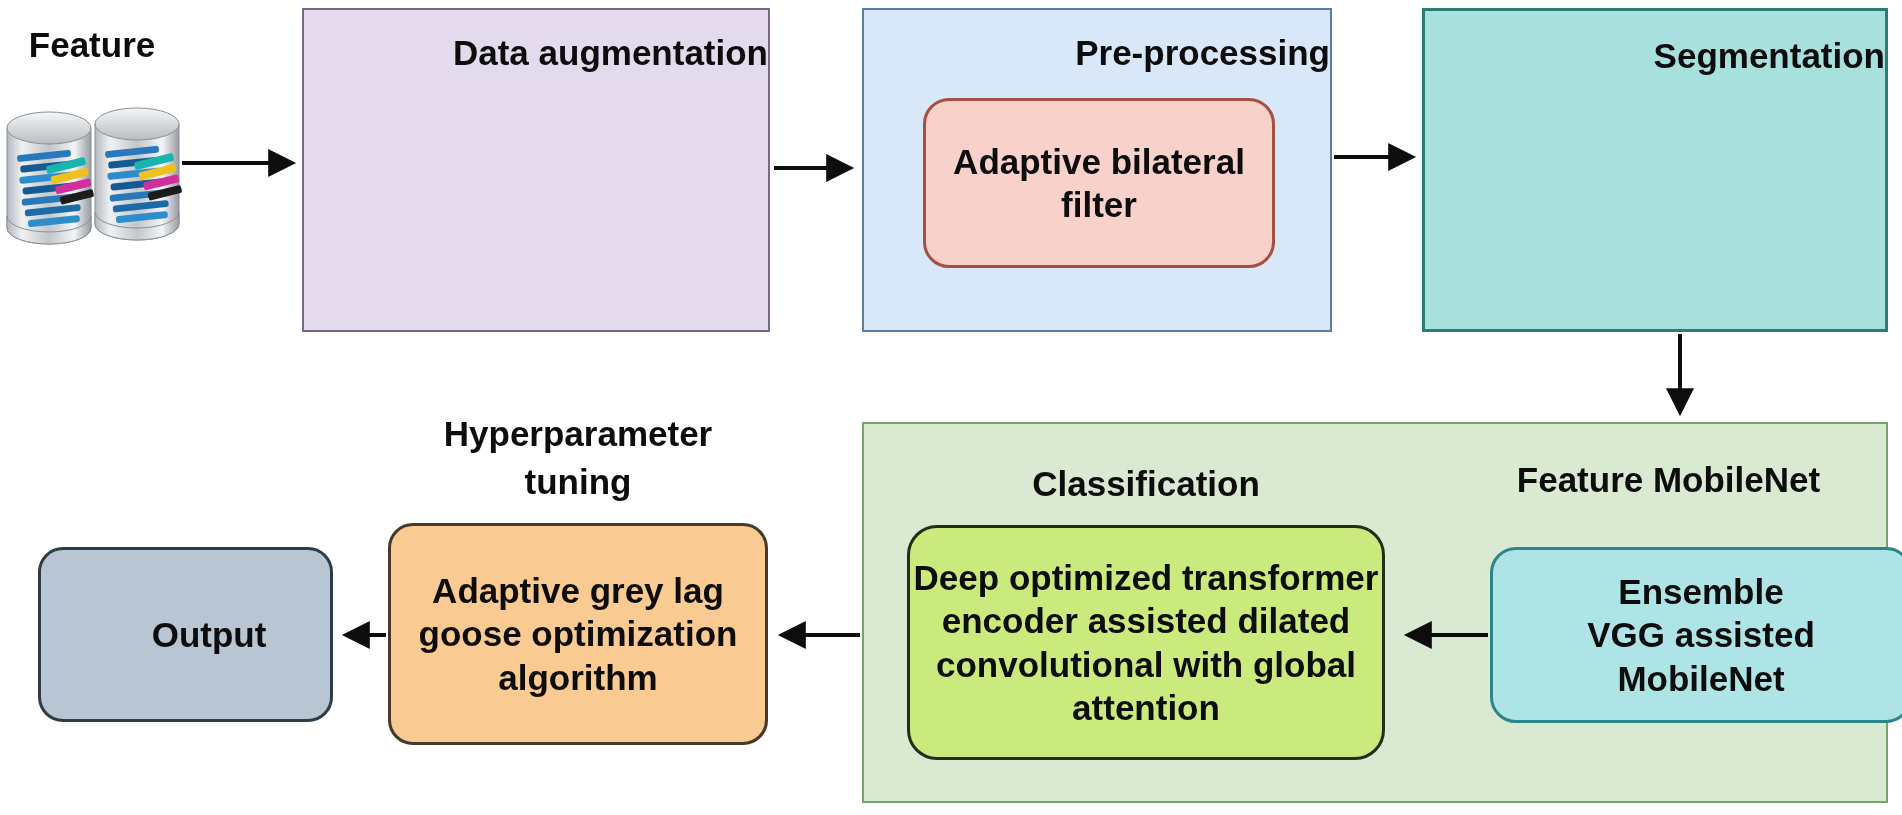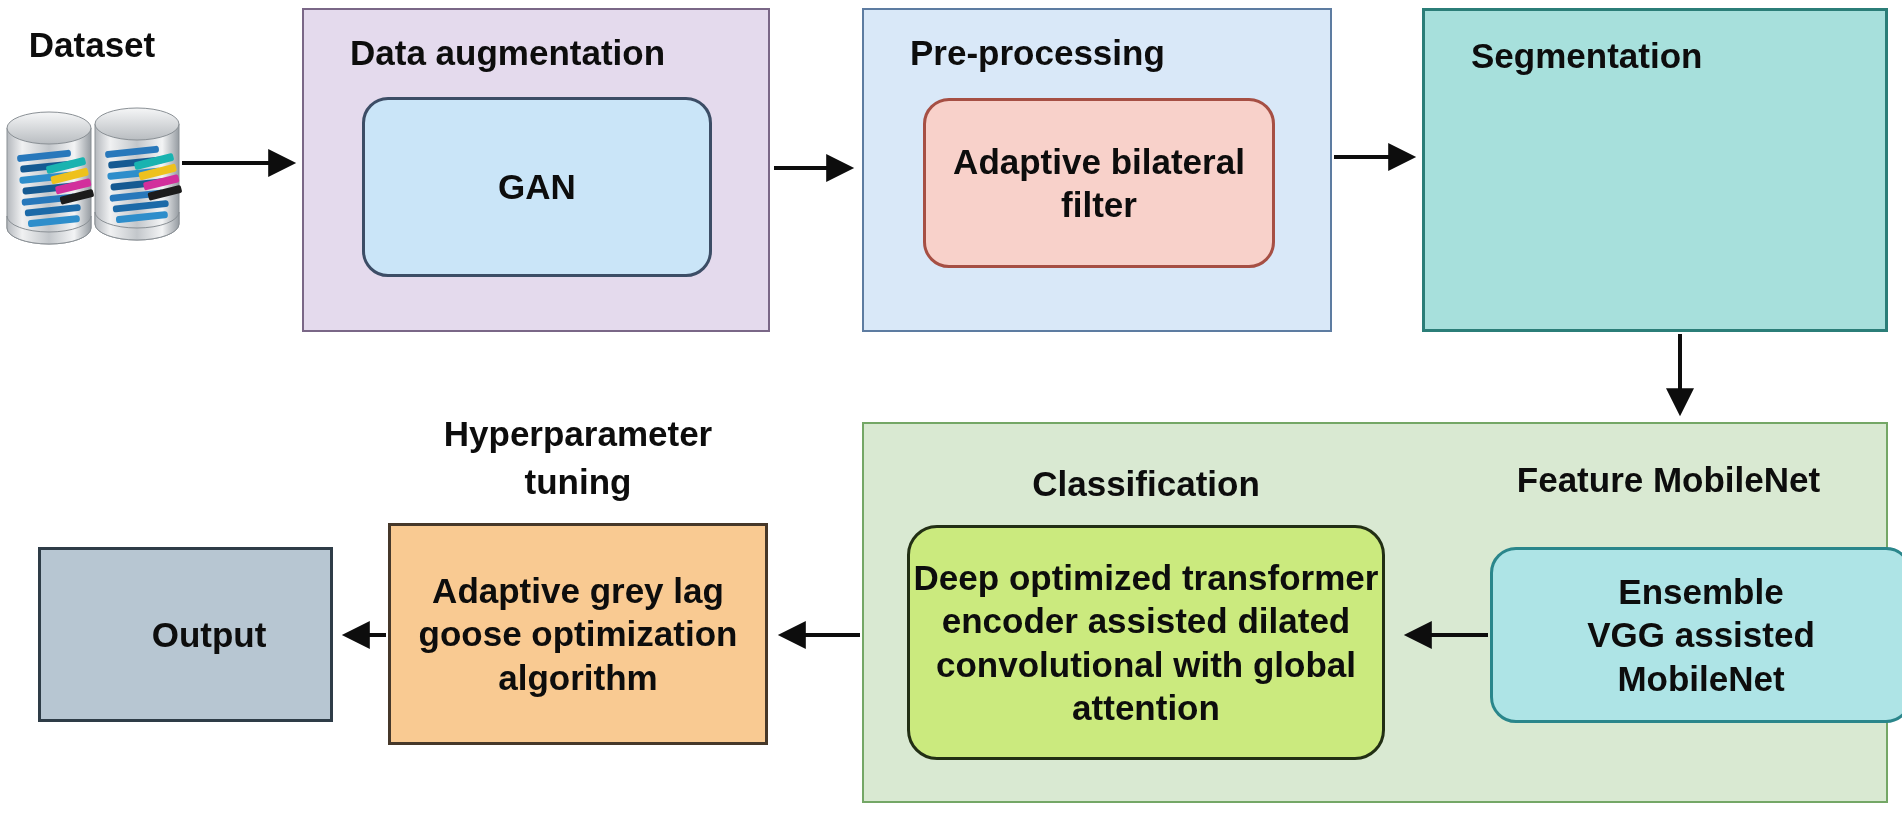--- a/index.html
+++ b/index.html
@@ -5,25 +5,25 @@
   html,body{margin:0;padding:0;background:#ffffff;}
   .canvas{
     position:relative; width:1902px; height:815px; overflow:hidden;
     background:#ffffff;
     font-family:"Liberation Sans", sans-serif;
     font-weight:bold;
     color:var(--text,#0d0d0d);
   }
   .abs{position:absolute; box-sizing:border-box;}
   .outer-box{position:absolute; box-sizing:border-box; border-style:solid;}
-  .stage-title{position:absolute; left:0; right:0; text-align:left; font-size:35px; line-height:1.1; white-space:nowrap;padding-left:46px;}
+  .stage-title{position:absolute; left:0; right:0; text-align:right; font-size:35px; line-height:1.1; white-space:nowrap;padding-left:46px;}
   .inner-box{
     position:absolute; box-sizing:border-box; border-style:solid;
     display:flex; align-items:center; justify-content:center;
-    text-align:center; font-size:35px; line-height:1.24; white-space:pre-line;
+    text-align:center; font-size:35px; line-height:1.24; white-space:pre-line;border-radius:25px;
   }
   .heading{position:absolute; text-align:center; font-size:35px; line-height:1.38; white-space:pre-line;}
 
   #box-aug{left:302px; top:8px; width:468px; height:324px; background:var(--augmentation-fill); border-color:var(--augmentation-border); border-width:2px;}
   #gan-box{left:362px; top:97px; width:350px; height:180px; background:var(--gan-fill); border-color:var(--gan-border); border-width:3px; border-radius:26px;}
 
   #box-pre{left:862px; top:8px; width:470px; height:324px; background:var(--preprocessing-fill); border-color:var(--preprocessing-border); border-width:2px;}
   #bilateral-box{left:923px; top:98px; width:352px; height:170px; background:var(--bilateral-fill); border-color:var(--bilateral-border); border-width:3px; border-radius:26px;}
 
   #box-seg{left:1422px; top:8px; width:466px; height:324px; background:var(--segmentation-fill); border-color:var(--segmentation-border); border-width:3px;}
@@ -44,21 +44,21 @@
 
   .arrow-layer{position:absolute; left:0; top:0; pointer-events:none;}
   .arrow-layer line{stroke:var(--arrow,#0d0d0d); stroke-width:4px;}
   .arrow-layer marker path{fill:var(--arrow,#0d0d0d);}
 </style>
 </head>
 <body>
 
 <div class="canvas">
 
-  <div class="abs" id="dataset-label">Dataset</div>
+  <div class="abs" id="dataset-label">Feature</div>
   <svg class="abs" id="dataset-icons" width="178" height="152" viewBox="0 0 178 152">
     <defs>
       <linearGradient id="silverBody" x1="0" y1="0" x2="1" y2="0">
         <stop offset="0" stop-color="#b4b8bd"></stop>
           <stop offset="0.18" stop-color="#f0f1f2"></stop>
         <stop offset="0.5" stop-color="#c3c7cb"></stop>
           <stop offset="0.8" stop-color="#f3f4f5"></stop>
         <stop offset="1" stop-color="#969ca2"></stop>
       </linearGradient>
       <linearGradient id="silverTop" x1="0" y1="0" x2="0" y2="1">
@@ -86,21 +86,20 @@
         <path d="M3,112 v12 a42,16 0 0 0 84,0 v-12 a42,16 0 0 1 -84,0 z" fill="url(#silverBody)" stroke="#8a9095" stroke-width="1"></path>
       </g>
     </defs>
     <use href="#db-cyl" x="0" y="4"></use>
     <use href="#db-cyl" x="88" y="0"></use>
   </svg>
 
   <div class="outer-box" id="box-aug">
     <div class="stage-title" style="top:24px">Data augmentation</div>
   </div>
-  <div class="inner-box" id="gan-box">GAN</div>
 
   <div class="outer-box" id="box-pre">
     <div class="stage-title" style="top:24px">Pre-processing</div>
   </div>
   <div class="inner-box" id="bilateral-box">Adaptive bilateral
 filter</div>
 
   <div class="outer-box" id="box-seg">
     <div class="stage-title" style="top:26px">Segmentation</div>
   </div>

